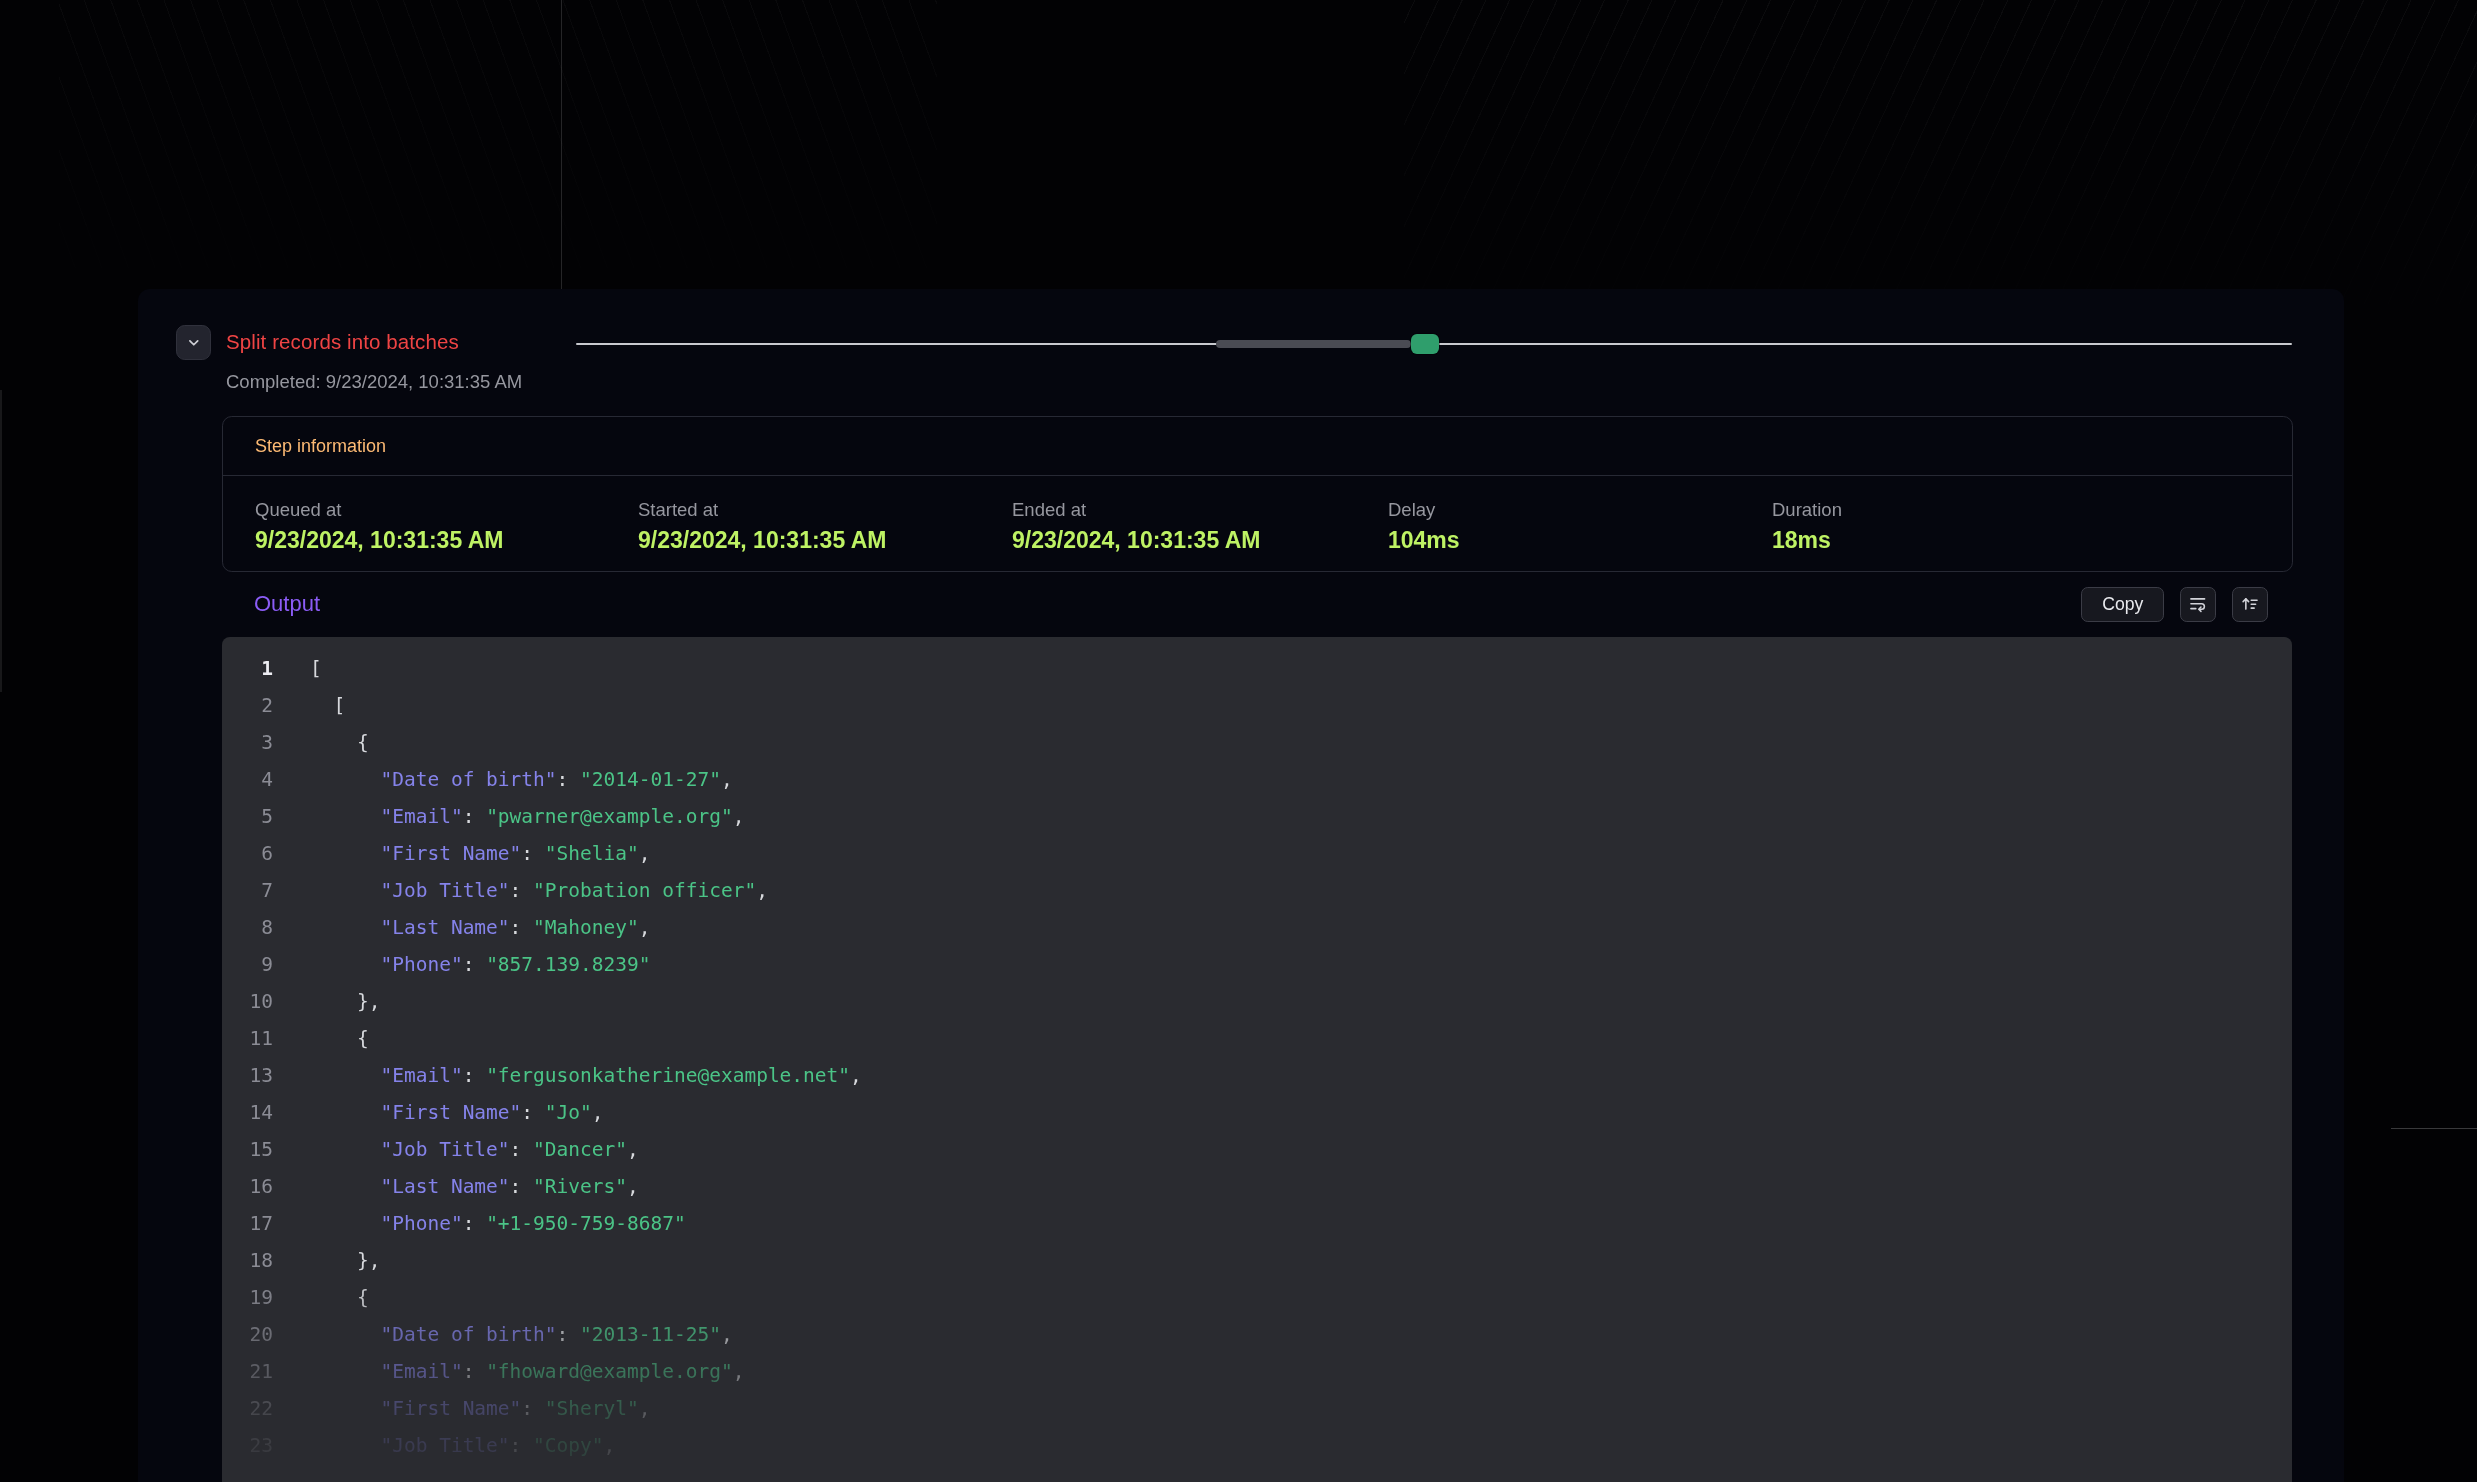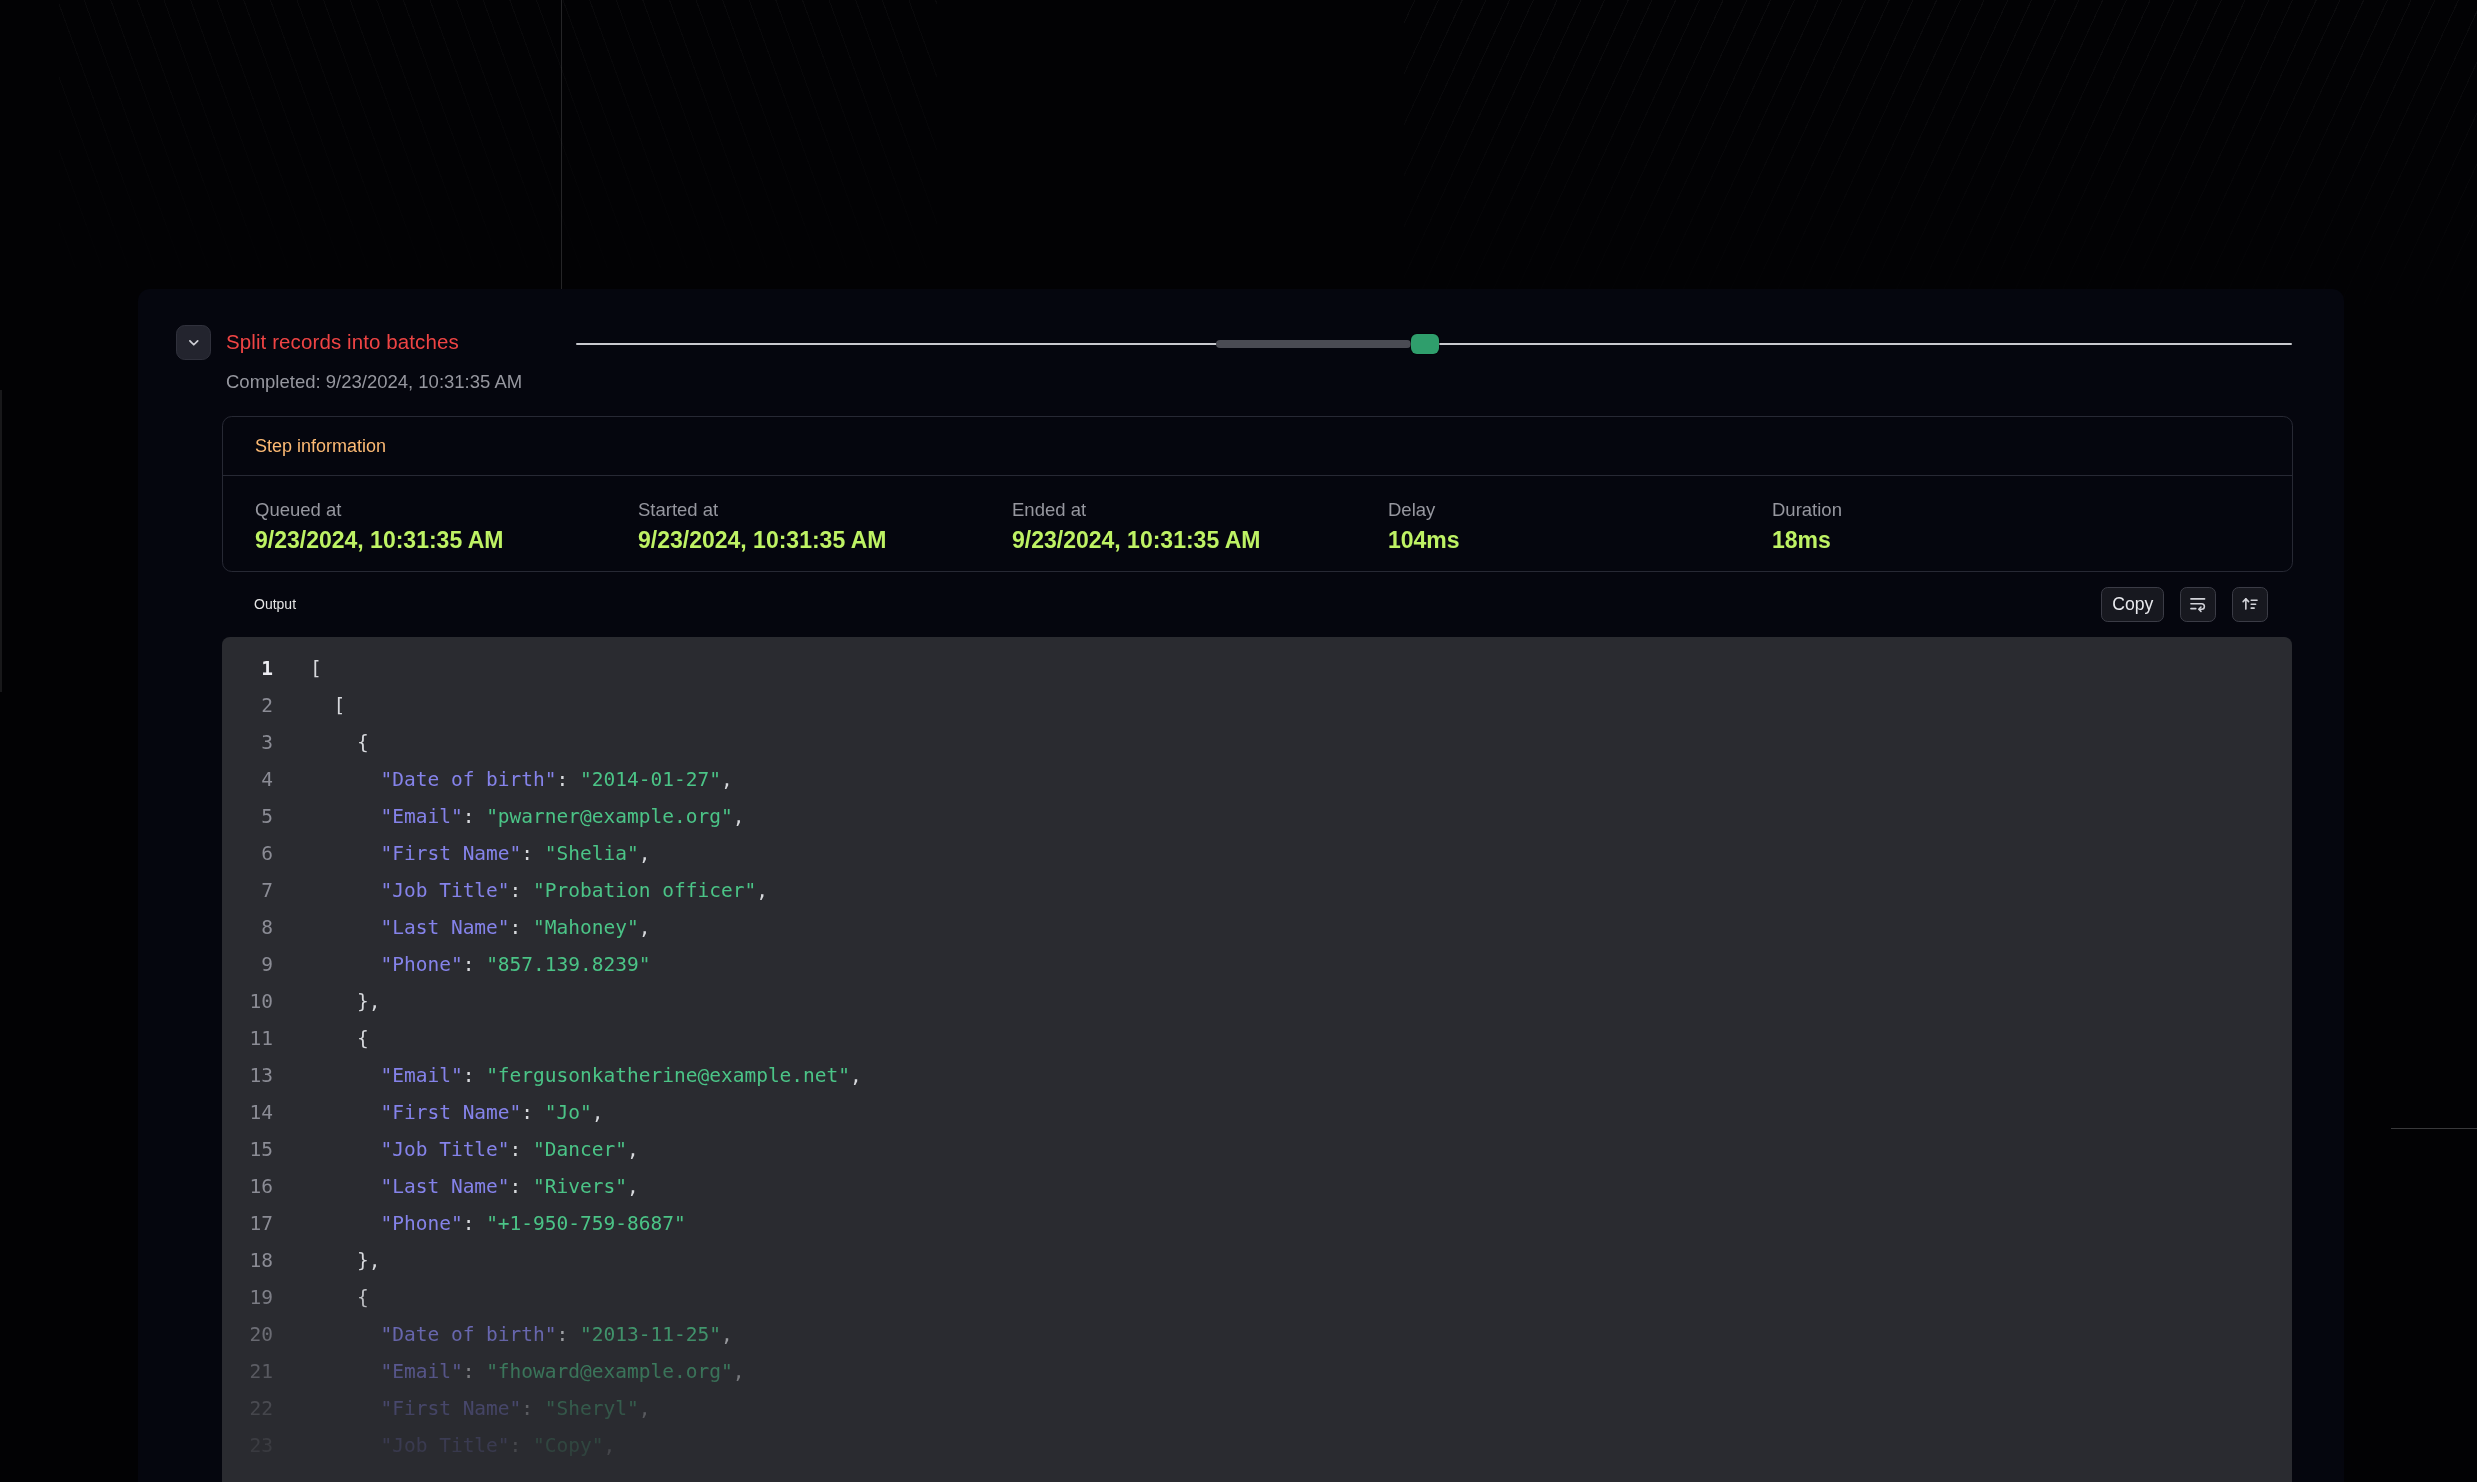--- a/index.html
+++ b/index.html
@@ -88,28 +88,28 @@
   }
   .field-label{font-size:18.5px; color:var(--muted); line-height:22.4px;}
   .field-value{font-size:23px; font-weight:600; color:#bef264; margin-top:6px; line-height:24.4px;}
 
   
   .output-row{
     position:absolute; left:84px; top:282px; width:2070px; height:66px;
     display:flex; align-items:center; justify-content:space-between;
     box-sizing:border-box; padding:0 24.4px 0 32px;
   }
-  .output-title{font-size:14px; color:#e5e5e5;text-align:right;}
+  .output-title{font-size:22px; color:#8b5cf6;text-align:right;}
   .output-actions{display:flex; align-items:center; gap:15.6px;}
   .btn{
     height:35px; box-sizing:border-box;
     background:#17181f; border:1px solid #3b3c46; border-radius:6.8px;
     color:#e9eaee; font-size:17.6px; font-family:"Liberation Sans", sans-serif;
     display:flex; align-items:center; justify-content:center;
-    cursor:pointer; padding:0 10px;
+    cursor:pointer; padding:0 20px;
   }
   .btn.icon-only{width:36px; padding:0;}
 
   
   .code{
     position:absolute; left:84px; top:348px; width:2070px; height:855px;
     background:var(--code-bg);
     border-radius:7.8px 7.8px 0 0;
     overflow:hidden;
     font-family:"DejaVu Sans Mono","Liberation Mono",monospace;

